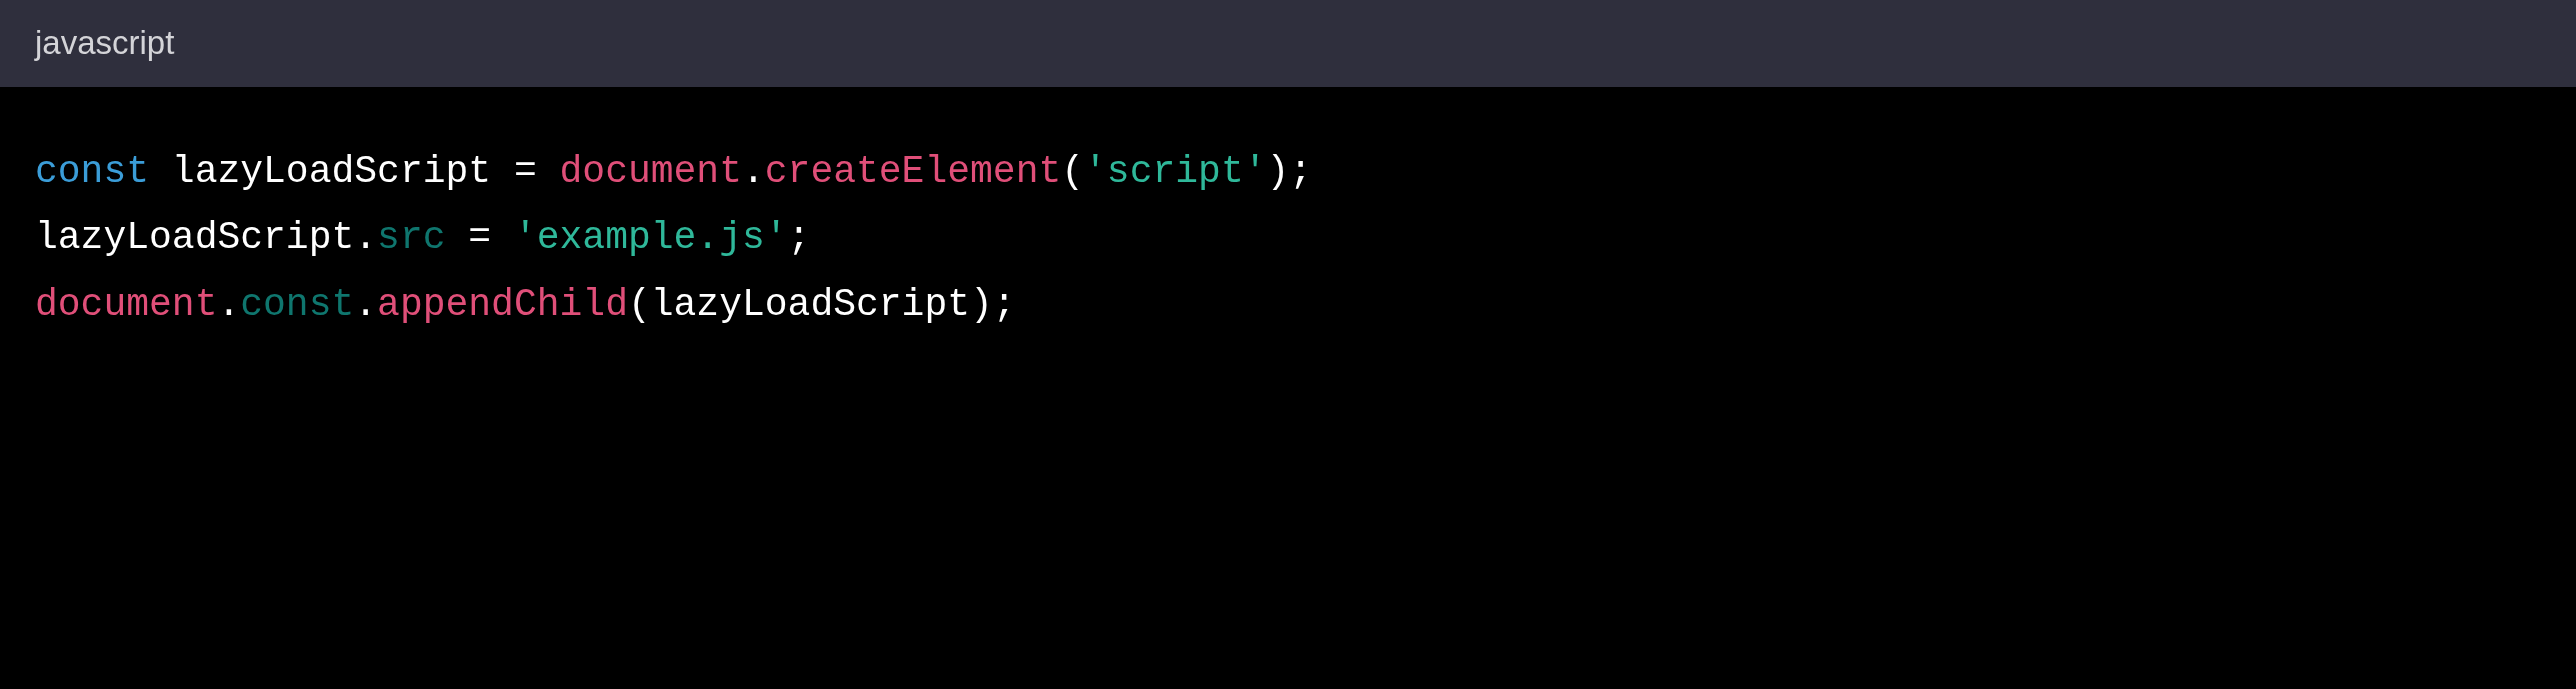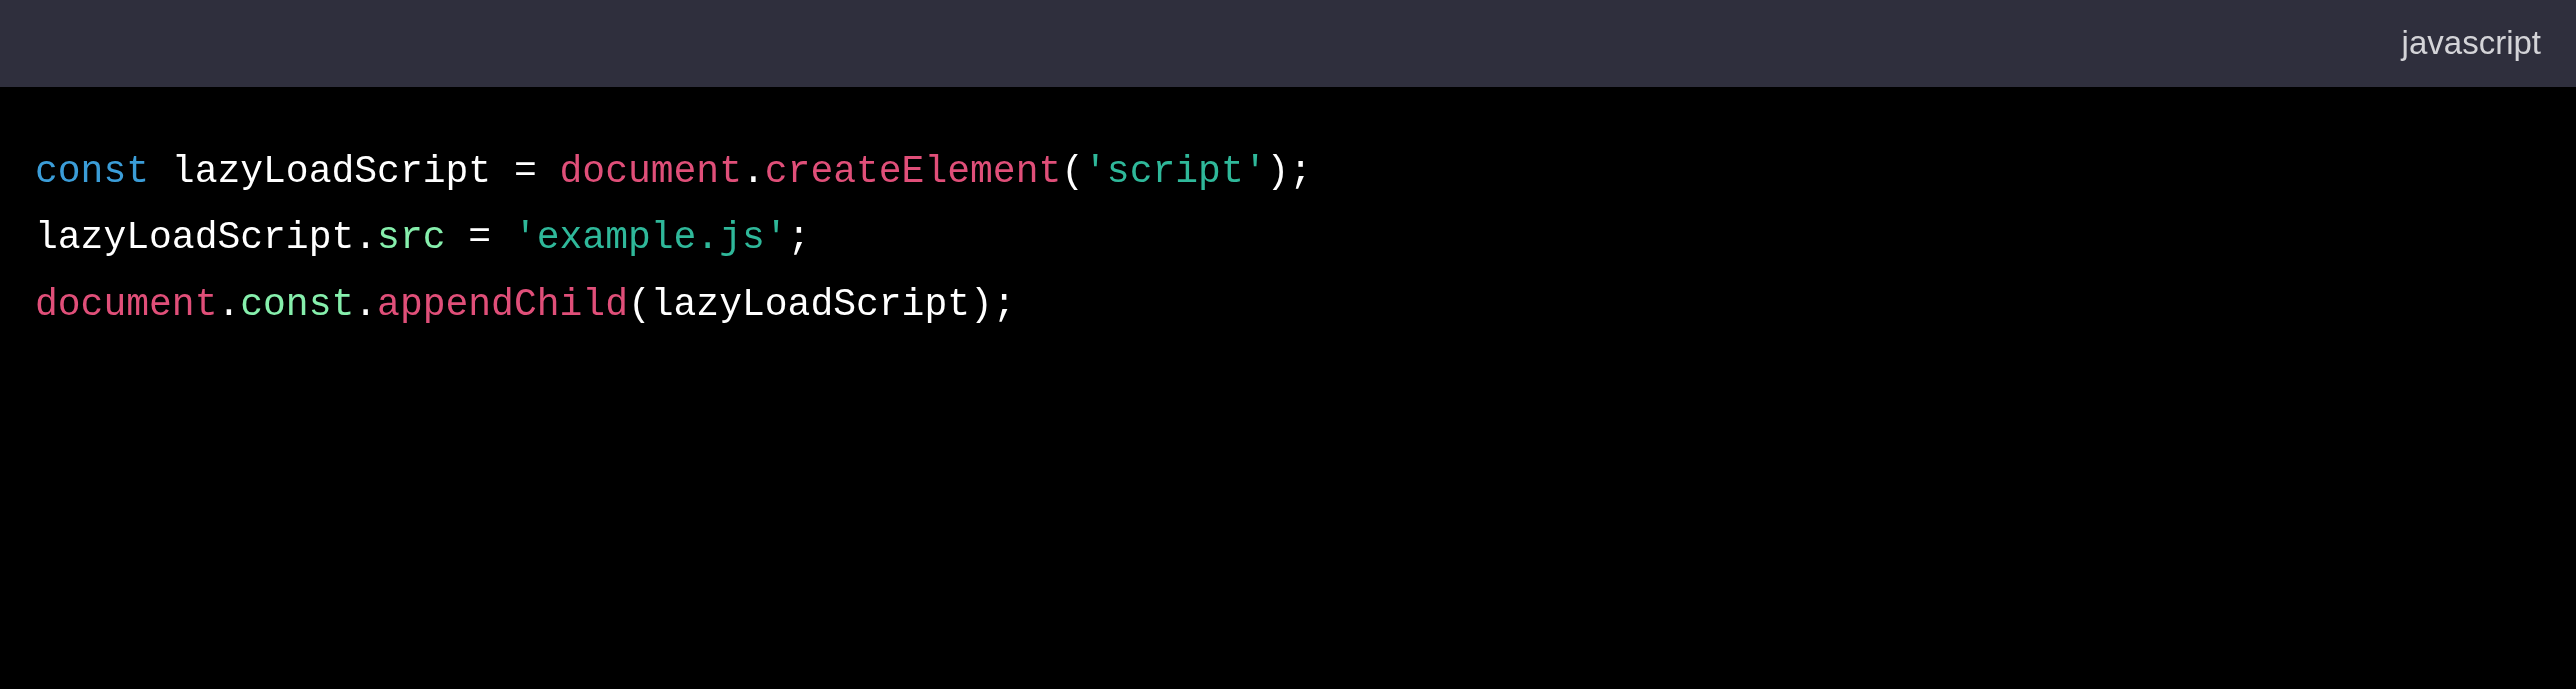--- a/index.html
+++ b/index.html
@@ -20,21 +20,20 @@
       height: 100%;
       display: flex;
       flex-direction: column;
     }
     
     .code-header {
       background: #2f2f3d;
       padding: 24.4px 35px;
       display: flex;
       align-items: center;
-      justify-content: flex-end;
     }
     
     .language-label {
       color: #d4d4d8;
       font-size: 33px;
       font-weight: 400;
     }
     
     .code-content {
       background: #000000;
@@ -64,21 +63,21 @@
     
     .object {
       color: #e04f79;
     }
     
     .method {
       color: #e04f79;
     }
     
     .property {
-      color: #86efac;
+      color: #0f766e;
     }
     
     .string {
       color: #2fb89a;
     }
     
     .punctuation {
       color: #ffffff;
     }
     

